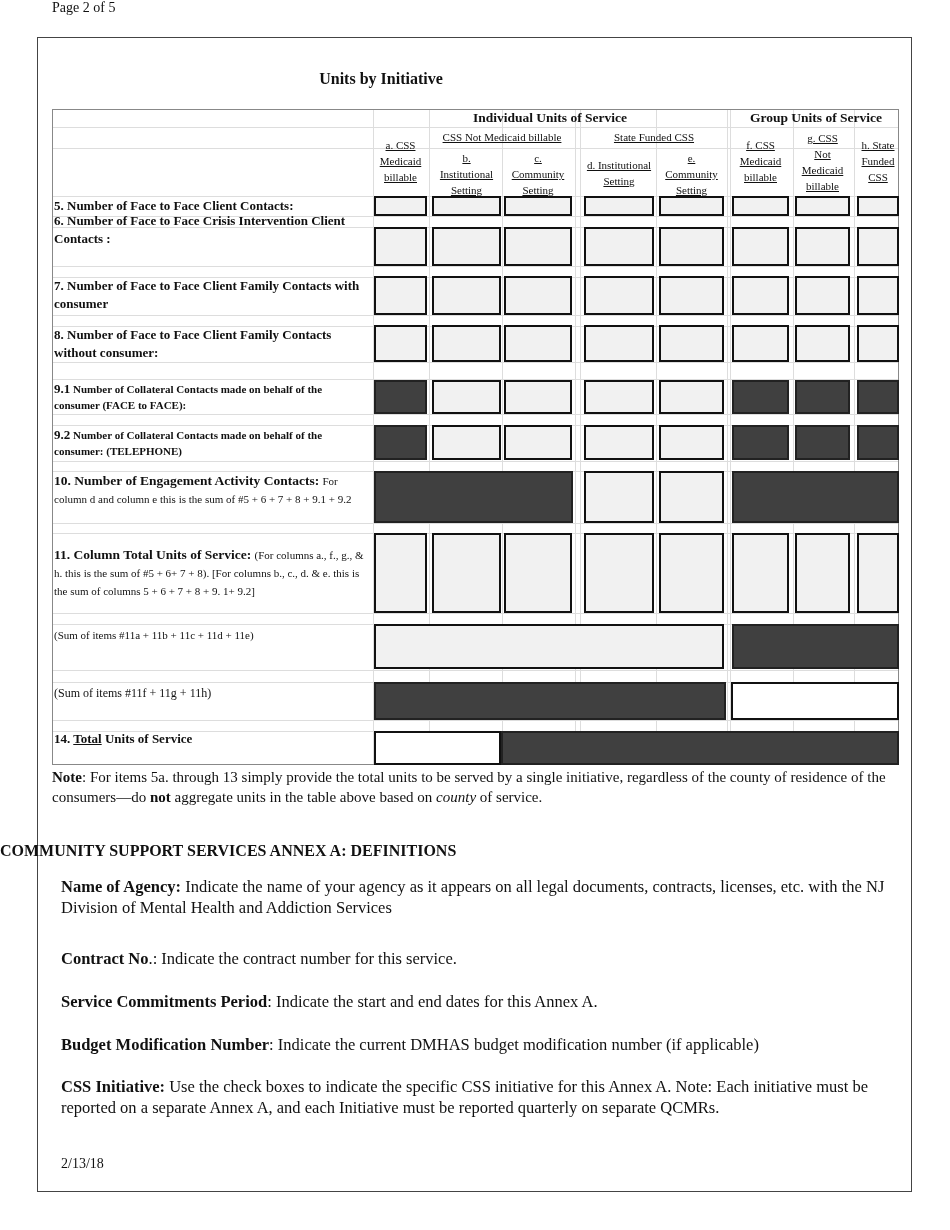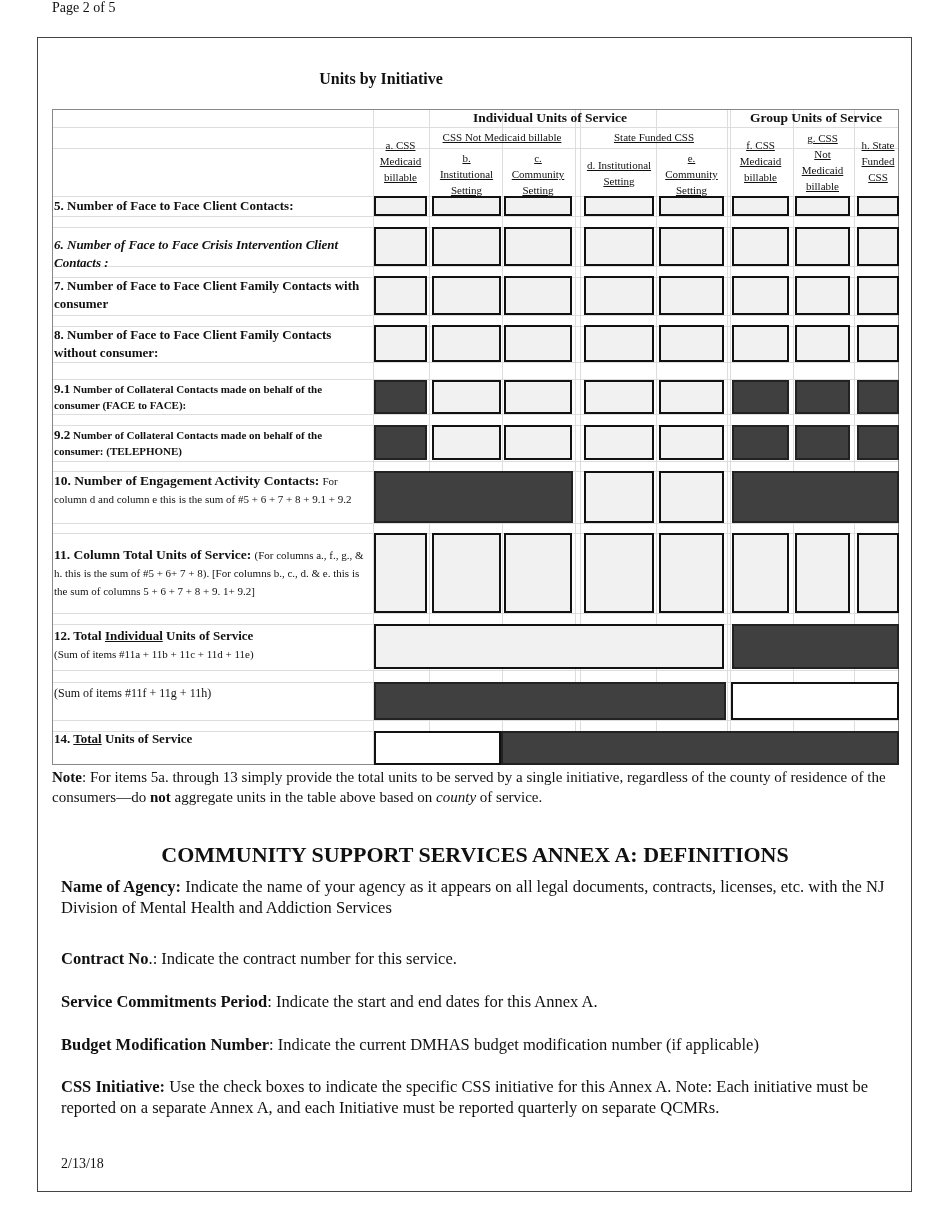--- a/index.html
+++ b/index.html
@@ -15,21 +15,21 @@
   .cell.dark { background:#404040; border-color:#222; }
   .cell.white { background:#fff; }
   .lbl { position:absolute; left:54px; width:316px; font-size:13px; line-height:18px; }
   .lbl b { font-weight:bold; }
   .lbl .small { font-size:11px; }
   .lbl .tiny { font-size:12px; }
   .hdr { position:absolute; text-align:center; font-size:11px; line-height:16px; }
   .hdr u, .u { text-decoration:underline; }
   .grphdr { position:absolute; font-weight:bold; font-size:13.5px; text-align:center; }
   .note { left:52px; top:767px; width:850px; font-size:15px; line-height:20px; }
-  .h2 { left:0; width:950px; top:842px; text-align:center; font-weight:bold; font-size:22px; }
+  .h2 { left:0; width:950px; top:842px; font-weight:bold; font-size:16px; }
   .defn { left:61px; width:830px; font-size:16.5px; line-height:21px; }
   .date { left:61px; top:1156px; font-size:14px; }
 </style>
 </head>
 <body>
 
 <div class="abs pagehdr">Page 2 of 5</div>
 <div class="abs frame"></div>
 <div class="abs title">Units by Initiative</div>
 
@@ -182,29 +182,28 @@
     <div class="cell dark" style="left: 732px; top: 471px; width: 167px; height: 52px;"></div>
     <div class="cell " style="left: 374px; top: 624px; width: 350px; height: 45px;"></div>
     <div class="cell dark" style="left: 732px; top: 624px; width: 167px; height: 45px;"></div>
     <div class="cell dark" style="left: 374px; top: 682px; width: 352px; height: 38px;"></div>
     <div class="cell white" style="left: 731px; top: 682px; width: 168px; height: 38px;"></div>
     <div class="cell white" style="left: 374px; top: 731px; width: 127px; height: 34px;"></div>
     <div class="cell dark" style="left: 501px; top: 731px; width: 398px; height: 34px;"></div>
   </div>
 <div id="labels">
     <div class="lbl abs" style="top: 197px;"><b>5. Number of Face to Face Client Contacts:</b></div>
-    <div class="lbl abs" style="top: 236px; font-style: italic;"><b>6. Number of Face to Face Crisis Intervention Client Contacts :</b></div>
+    <div class="lbl abs" style="top: 212px;"><b>6. Number of Face to Face Crisis Intervention Client Contacts :</b></div>
     <div class="lbl abs" style="top: 277px;"><b>7. Number of Face to Face Client Family Contacts with consumer</b></div>
     <div class="lbl abs" style="top: 326px;"><b>8. Number of Face to Face Client Family Contacts without consumer:</b></div>
     <div class="lbl abs" style="top: 381px; font-size: 11px; line-height: 16px;"><b style="font-size:13px">9.1</b> <b>Number of Collateral Contacts made on behalf of the consumer (FACE to FACE):</b></div>
     <div class="lbl abs" style="top: 427px; font-size: 11px; line-height: 16px;"><b style="font-size:13px">9.2</b> <b>Number of Collateral Contacts made on behalf of the consumer: (TELEPHONE)</b></div>
     <div class="lbl abs" style="top: 472px; line-height: 17px;"><b style="font-size:13.5px">10. Number of Engagement Activity Contacts:</b> <span class="small">For column d and column e this is the sum of #5 + 6  + 7  + 8 + 9.1 + 9.2</span></div>
     <div class="lbl abs" style="top: 546px; line-height: 17px;"><b style="font-size:13.5px">11. Column Total Units of Service:</b> <span class="small">(For columns a., f., g., &amp; h. this is the sum of #5 + 6+ 7 + 8).  [For columns b., c., d. &amp; e. this is the sum of columns 5 + 6 + 7 + 8 + 9. 1+ 9.2]</span></div>
     <div class="lbl abs" style="top: 626px; line-height: 19px;">
-      <div><b>12. Total </b><b class="u">Individual</b><b> Units of Service</b></div>
       <div class="small">(Sum of items #11a + 11b + 11c + 11d + 11e)</div>
     </div>
     <div class="lbl abs" style="top: 685px; line-height: 16px;">
       <div class="tiny">(Sum of items #11f + 11g + 11h)</div>
     </div>
     <div class="lbl abs" style="top: 731px; line-height: 16px;">
       <div><b>14. </b><b class="u">Total</b><b> Units of Service</b></div>
     </div>
   </div>
 

